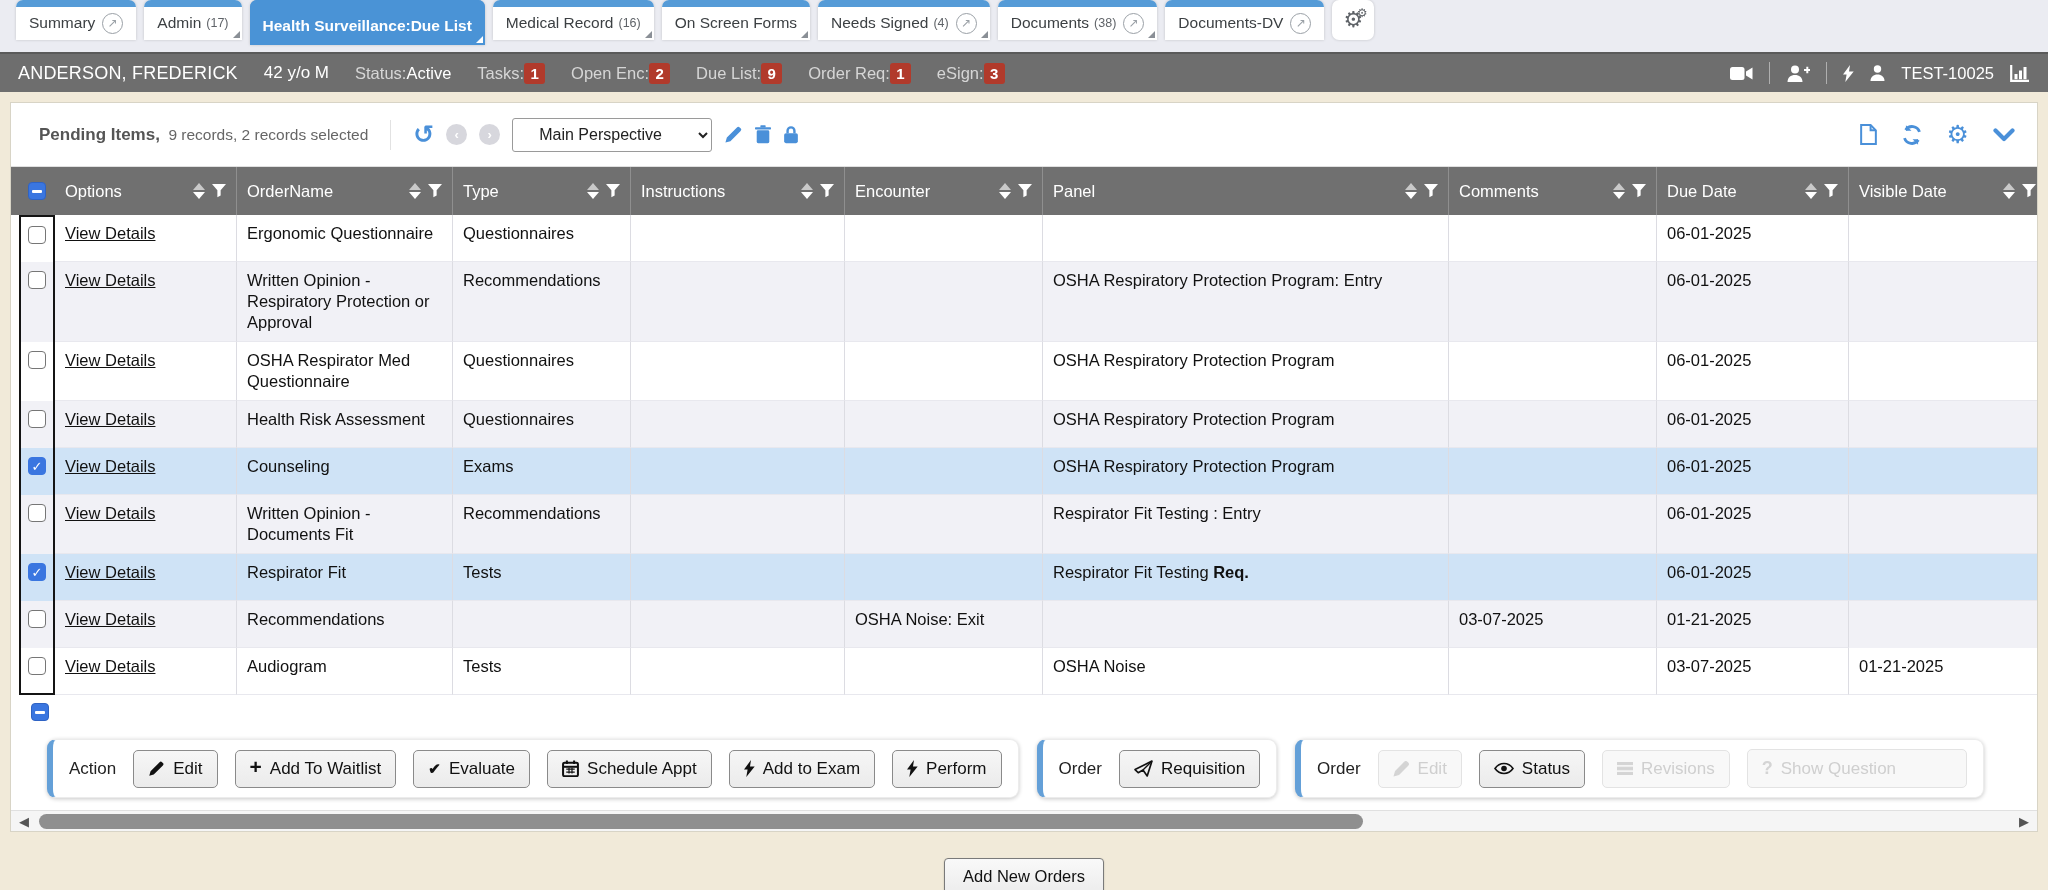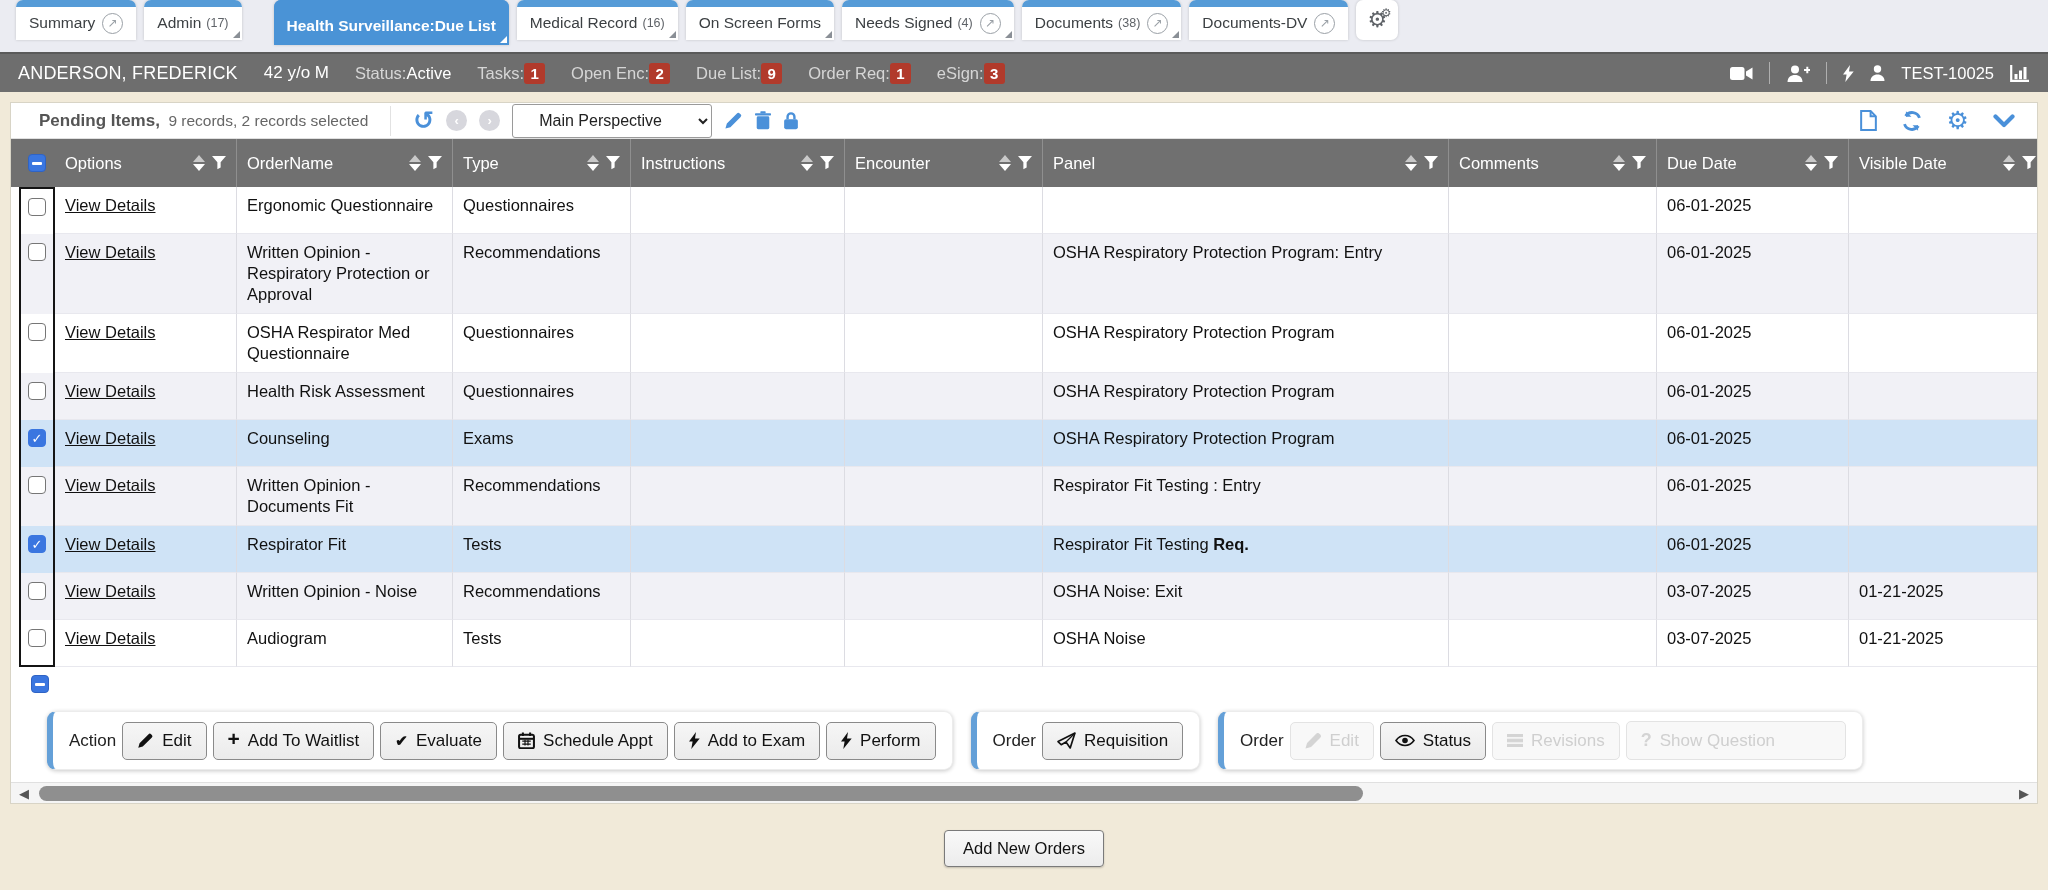--- a/index.html
+++ b/index.html
@@ -11,21 +11,21 @@
   
   .tabbar{ height:52px; background:#ebecf2; display:flex; align-items:flex-start;
     padding:0 0 0 16px; gap:8px; }
   .tab{ position:relative; background:#fff; height:40px; border-radius:7px 7px 0 0;
     display:flex; align-items:center; gap:7px; padding:6px 13px 0 13px;
     box-shadow:0 0 3px rgba(0,0,0,.18); cursor:pointer; }
   .tab::before{ content:""; position:absolute; top:0; left:0; right:0; height:7px;
     background:#559bd7; border-radius:7px 7px 0 0; }
   .tab .tlabel{ font-size:15.5px; color:#3c4043; white-space:nowrap; }
   .tab .tcount{ font-size:12.5px; color:#5f6368; margin-left:-2px; }
-  .tab.active{ background:#4a93d6; height:45px;margin-left:24px; }
+  .tab.active{ background:#4a93d6; height:45px; }
   .tab.active::before{ background:#4a93d6; }
   .tab.active .tlabel{ color:#fff; font-weight:bold; }
   .fold{ position:absolute; right:2px; bottom:2px; width:0; height:0;
     border-left:7px solid transparent; border-bottom:7px solid #8a8f96; }
   .tab.active .fold{ border-bottom-color:#fff; }
   .extlink{ width:21px; height:21px; border:1.5px solid #9aa0a6; border-radius:50%;
     color:#9aa0a6; display:flex; align-items:center; justify-content:center; }
   .extlink::before{ content:"\2197"; font-size:12px; line-height:1; }
   .cogsbtn{ position:relative; background:#fff; height:40px; width:42px; border-radius:7px;
     box-shadow:0 0 3px rgba(0,0,0,.18); display:flex; align-items:center; justify-content:center;
@@ -46,21 +46,21 @@
     padding:0 4px; }
   .pright{ margin-left:auto; display:flex; align-items:center; gap:16px; }
   .pdivider{ width:1px; height:22px; background:rgba(255,255,255,.45); }
   .pid{ font-size:16.5px; }
 
   
   .panel{ margin:10px; background:#fff; border:1px solid #d8d4c6; overflow:hidden;
     position:relative; }
 
   
-  .gridtoolbar{ height:36px; display:flex; align-items:center; padding:0 22px 0 28px;
+  .gridtoolbar{ height:64px; display:flex; align-items:center; padding:0 22px 0 28px;
     border-bottom:1px solid #e0e0e0; gap:12px; }
   .gtitle{ font-size:17px; font-weight:bold; color:#555; }
   .grecords{ font-size:15.5px; color:#666; margin-left:4px; }
   .vsep{ width:1px; height:30px; background:#e2e2e2; margin:0 10px; }
   .undo{ color:#4a90d9; font-size:25px; font-weight:bold; line-height:1; cursor:pointer; }
   .undo::before{ content:"\21ba"; }
   .navcirc{ width:21px; height:21px; border-radius:50%; background:#d7d7dd; color:#fff;
     display:flex; align-items:center; justify-content:center; font-size:13px; font-weight:bold; }
   .perspective{ height:34px; font-size:16px; color:#222; border:1px solid #9a9a9a;
     border-radius:3px; padding:0 22px; background:#fff; min-width:200px;
@@ -104,21 +104,21 @@
   .cb.ind::after{ content:""; width:10px; height:3px; background:#fff; border-radius:1px; }
   .vd{ color:#111; text-decoration:underline; cursor:pointer; }
   .pb{ font-weight:bold; }
 
   .bottomcb{ padding:8px 0 4px 20px; }
 
   
   .actionrow{ display:flex; gap:18px; padding:14px 0 12px 36px; width:2110px; }
   .agroup{ background:#fff; border:1px solid #ececec; border-left:6px solid #64a0d8;
     border-radius:9px; box-shadow:0 1px 4px rgba(0,0,0,.22); display:flex; align-items:center;
-    gap:6px; padding:9px 16px; flex:none; }
+    gap:17px; padding:9px 16px; flex:none; }
   .aglabel{ font-size:17px; color:#222; }
   .abtn{ display:flex; align-items:center; gap:8px; background:linear-gradient(#f6f6f6,#ebebeb);
     border:1px solid #8a8a8a; border-radius:5px; padding:8px 14px; font-size:17px; color:#111;
     cursor:pointer; white-space:nowrap; font-family:"Liberation Sans",sans-serif; }
   .abtn.disabled{ color:#cfcfcf; border-color:#e3e3e3; background:#f8f8f8; cursor:default; }
   .abtn.disabled svg *, .abtn.disabled .glyph{ stroke:#d4d4d4 !important; fill:#d4d4d4 !important; color:#d4d4d4; }
   .glyph{ font-weight:bold; }
   .glyph.plus::before{ content:"+"; font-size:21px; line-height:16px; }
   .glyph.check::before{ content:"\2714"; font-size:15px; }
   .glyph.question::before{ content:"?"; font-size:18px; }
@@ -533,21 +533,20 @@
     <div class="cell">06-01-2025</div>
     <div class="cell"></div>
   </div>
 
   <div class="row alt">
     <div class="cell spacer"></div>
     <div class="cell cbcell">
         <span class="cb"></span>
       </div>
     <div class="cell"><a class="vd">View Details</a></div>
-    <div class="cell">Written Opinion - Noise</div>
     <div class="cell">Recommendations</div>
     <div class="cell"></div>
     <div class="cell"></div>
     <div class="cell"><span>OSHA Noise: Exit</span><span class="pb"></span></div>
     <div class="cell"></div>
     <div class="cell">03-07-2025</div>
     <div class="cell">01-21-2025</div>
   </div>
 
   <div class="row last">

